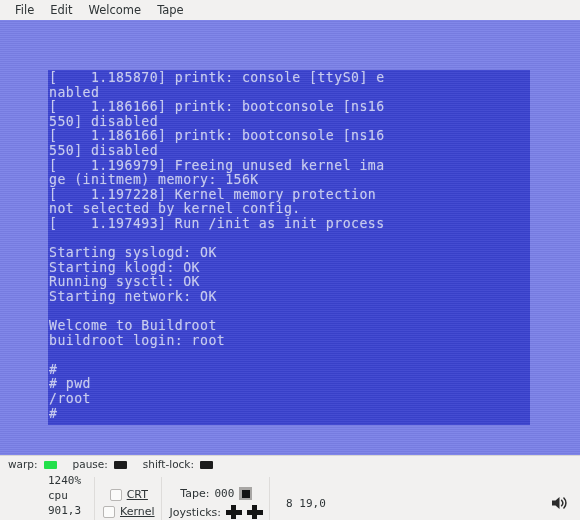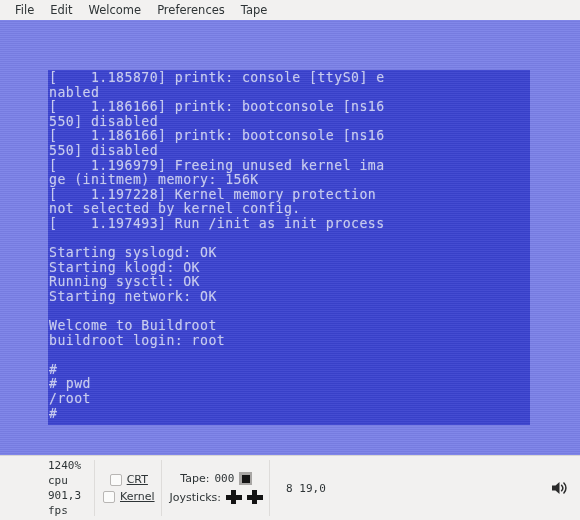--- a/index.html
+++ b/index.html
@@ -250,32 +250,39 @@
 </style>
 </head>
 <body>
 
 <div id="app">
 
   <div class="menubar">
     <div class="menu-item">File</div>
     <div class="menu-item">Edit</div>
     <div class="menu-item">Welcome</div>
-    <div class="menu-item">Preferences</div>
     <div class="menu-item">Tape</div>
   </div>
 
   <div class="video-area" style="background: rgb(122, 128, 232);">
     <div class="screen" style="background: rgb(58, 66, 207);">
       <div class="term" id="term-lines" style="color: rgb(200, 204, 242);"><div class="ln">[    1.185870] printk: console [ttyS0] e</div><div class="ln">nabled</div><div class="ln">[    1.186166] printk: bootconsole [ns16</div><div class="ln">550] disabled</div><div class="ln">[    1.186166] printk: bootconsole [ns16</div><div class="ln">550] disabled</div><div class="ln">[    1.196979] Freeing unused kernel ima</div><div class="ln">ge (initmem) memory: 156K</div><div class="ln">[    1.197228] Kernel memory protection</div><div class="ln">not selected by kernel config.</div><div class="ln">[    1.197493] Run /init as init process</div><div class="ln blank">&nbsp;</div><div class="ln">Starting syslogd: OK</div><div class="ln">Starting klogd: OK</div><div class="ln">Running sysctl: OK</div><div class="ln">Starting network: OK</div><div class="ln blank">&nbsp;</div><div class="ln">Welcome to Buildroot</div><div class="ln">buildroot login: root</div><div class="ln blank">&nbsp;</div><div class="ln">#</div><div class="ln"># pwd</div><div class="ln">/root</div><div class="ln">#</div></div>
     </div>
   </div>
 
   <div class="statusbar">
 
+    <div class="sb-top">
+      <span class="sb-lbl">warp:</span>
+      <span class="led on" style="background: rgb(34, 224, 74);"></span>
+      <span class="sb-lbl">pause:</span>
+      <span class="led off" style="background: rgb(28, 28, 28);"></span>
+      <span class="sb-lbl">shift-lock:</span>
+      <span class="led off" style="background: rgb(28, 28, 28);"></span>
+    </div>
 
     <div class="sb-bottom">
 
       <div class="sb-group perf">
         <div>1240% cpu</div>
         <div>901,3 fps</div>
       </div>
 
       <div class="sb-sep"></div>
 

